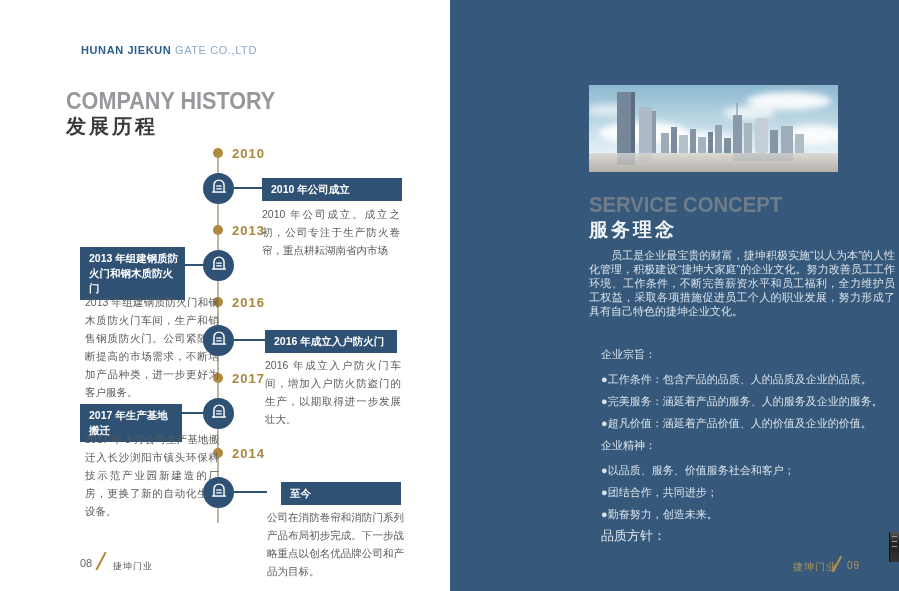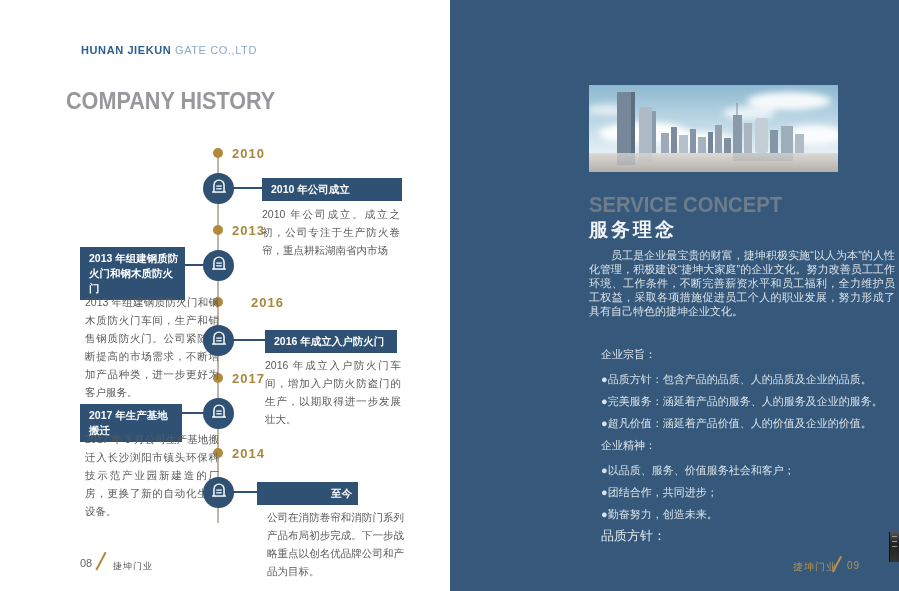--- a/index.html
+++ b/index.html
@@ -53,29 +53,30 @@
 <body>
 
 <div class="page">
 
   <div class="abs logo" style="left:45px;top:44px;">
     <span class="b">HUNAN JIEKUN</span>
     <span class="l">GATE CO.,LTD</span>
   </div>
 
   <div class="abs title-en" style="left:66px;top:87px;">COMPANY HISTORY</div>
+  <div class="abs title-cn" style="left:66px;top:113px;">发展历程</div>
 
   <div class="abs tl-line" style="left:217px;top:152px;height:371px;"></div>
 
   <div class="abs tl-dot" style="left:213px;top:148px;"></div>
   <div class="abs tl-year" style="left:232px;top:146px;">2010</div>
   <div class="abs tl-dot" style="left:213px;top:225px;"></div>
   <div class="abs tl-year" style="left:232px;top:223px;">2013</div>
   <div class="abs tl-dot" style="left:213px;top:297px;"></div>
-  <div class="abs tl-year" style="left:232px;top:295px;margin-left:19px;">2016</div>
+  <div class="abs tl-year" style="left:232px;top:295px;">2016</div>
   <div class="abs tl-dot" style="left:213px;top:373px;"></div>
   <div class="abs tl-year" style="left:232px;top:371px;">2017</div>
   <div class="abs tl-dot" style="left:213px;top:448px;"></div>
   <div class="abs tl-year" style="left:232px;top:446px;">2014</div>
 
   <svg width="0" height="0" style="position:absolute">
       <defs>
     <g id="gate">
       <path d="M6.5 17.5 V10 a5.5 5.5 0 0 1 11 0 V17.5" fill="none" stroke="#fff" stroke-width="1.6"></path>
       <line x1="4.5" y1="17.5" x2="19.5" y2="17.5" stroke="#fff" stroke-width="1.6"></line>
@@ -120,21 +121,21 @@
   <div class="abs tl-conn" style="left:181px;top:412px;width:23px;"></div>
   <div class="abs tl-box" style="left:80px;top:404px;width:102px;">2017 年生产基地搬迁</div>
   <div class="abs tl-body" style="left:85px;top:430px;width:134px;">2017 年 3 月公司生产基地搬迁入长沙浏阳市镇头环保科技示范产业园新建造的厂房，更换了新的自动化生产设备。</div>
 
   <div class="abs tl-node" style="left:203px;top:477px;">
     <span><svg width="22" height="22" viewBox="0 0 24 24">
           <use href="#gate"></use>
         </svg></span>
   </div>
   <div class="abs tl-conn" style="left:233px;top:491px;width:34px;"></div>
-  <div class="abs tl-box" style="left:257px;top:482px;width:101px;text-align:right;">至今</div>
+  <div class="abs tl-box" style="left:281px;top:482px;width:120px;">至今</div>
   <div class="abs tl-body" style="left:267px;top:508px;width:137px;">公司在消防卷帘和消防门系列产品布局初步完成。下一步战略重点以创名优品牌公司和产品为目标。</div>
 
   <div class="abs foot-l" style="left:80px;top:557px;">08</div>
   <div class="abs slash" style="left:100px;top:551px;"></div>
   <div class="abs foot-brand" style="left:113px;top:560px;">捷坤门业</div>
 
   <div class="abs rpage"></div>
 
   <div class="abs photo" style="left:589px;top:85px;">
     <svg width="249" height="87" viewBox="0 0 249 87">
@@ -191,21 +192,21 @@
     </svg>
   </div>
 
   <div class="abs rtitle-en" style="left:589px;top:192px;">SERVICE CONCEPT</div>
   <div class="abs rtitle-cn" style="left:589px;top:217px;">服务理念</div>
 
   <div class="abs intro" style="left:589px;top:248px;width:306px;">员工是企业最宝贵的财富，捷坤积极实施“以人为本”的人性化管理，积极建设“捷坤大家庭”的企业文化。努力改善员工工作环境、工作条件，不断完善薪资水平和员工福利，全力维护员工权益，采取各项措施促进员工个人的职业发展，努力形成了具有自己特色的捷坤企业文化。</div>
 
   <div class="abs" style="left:601px;top:347px;width:292px;">
     <div class="sec-h">企业宗旨：</div>
-    <div class="sec-li">●品质方针：包含产品的品质、人的品质及企业的品质。</div>
+    <div class="sec-li">●工作条件：包含产品的品质、人的品质及企业的品质。</div>
     <div class="sec-li">●完美服务：涵延着产品的服务、人的服务及企业的服务。</div>
     <div class="sec-li">●超凡价值：涵延着产品价值、人的价值及企业的价值。</div>
   </div>
 
   <div class="abs" style="left:601px;top:438px;width:292px;">
     <div class="sec-h">企业精神：</div>
     <div class="sec-li">●以品质、服务、价值服务社会和客户；</div>
     <div class="sec-li">●团结合作，共同进步；</div>
     <div class="sec-li">●勤奋努力，创造未来。</div>
   </div>

